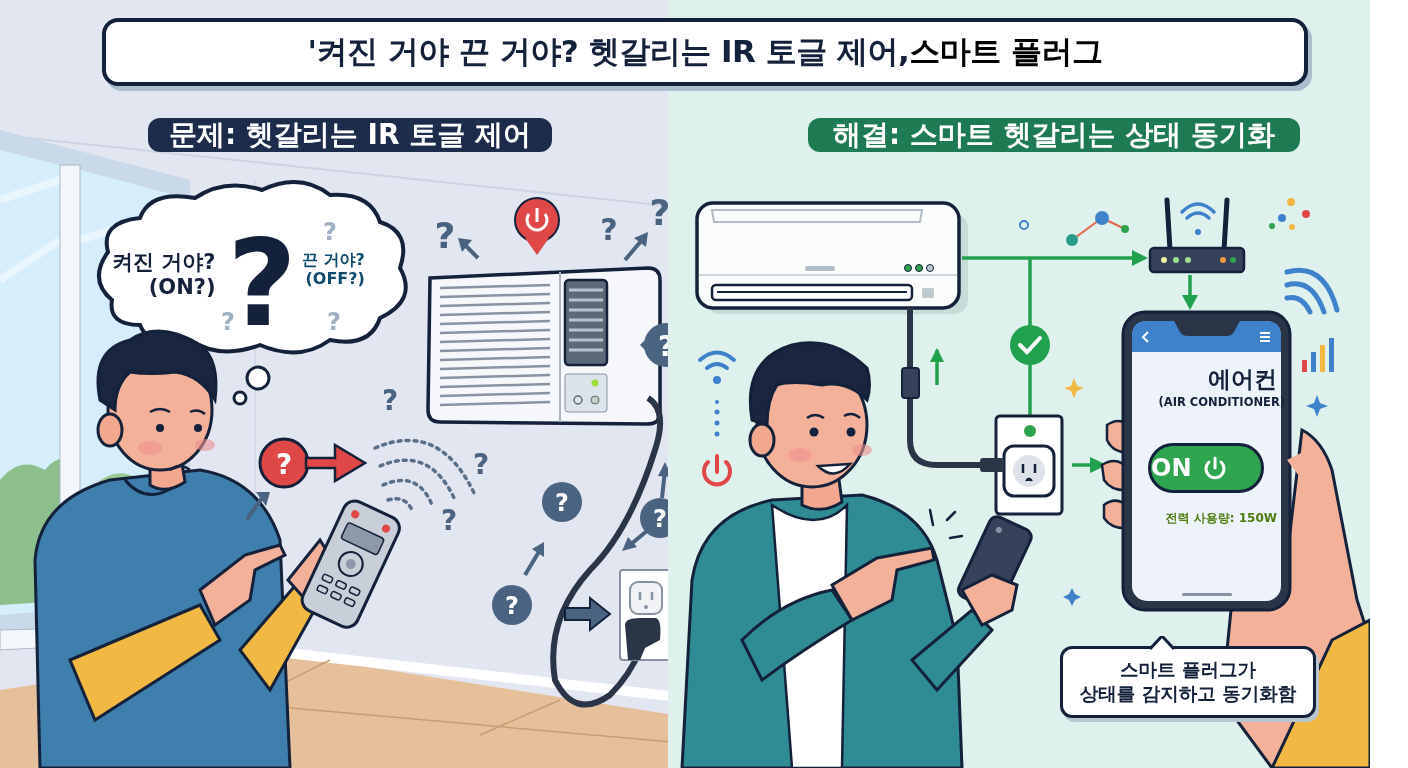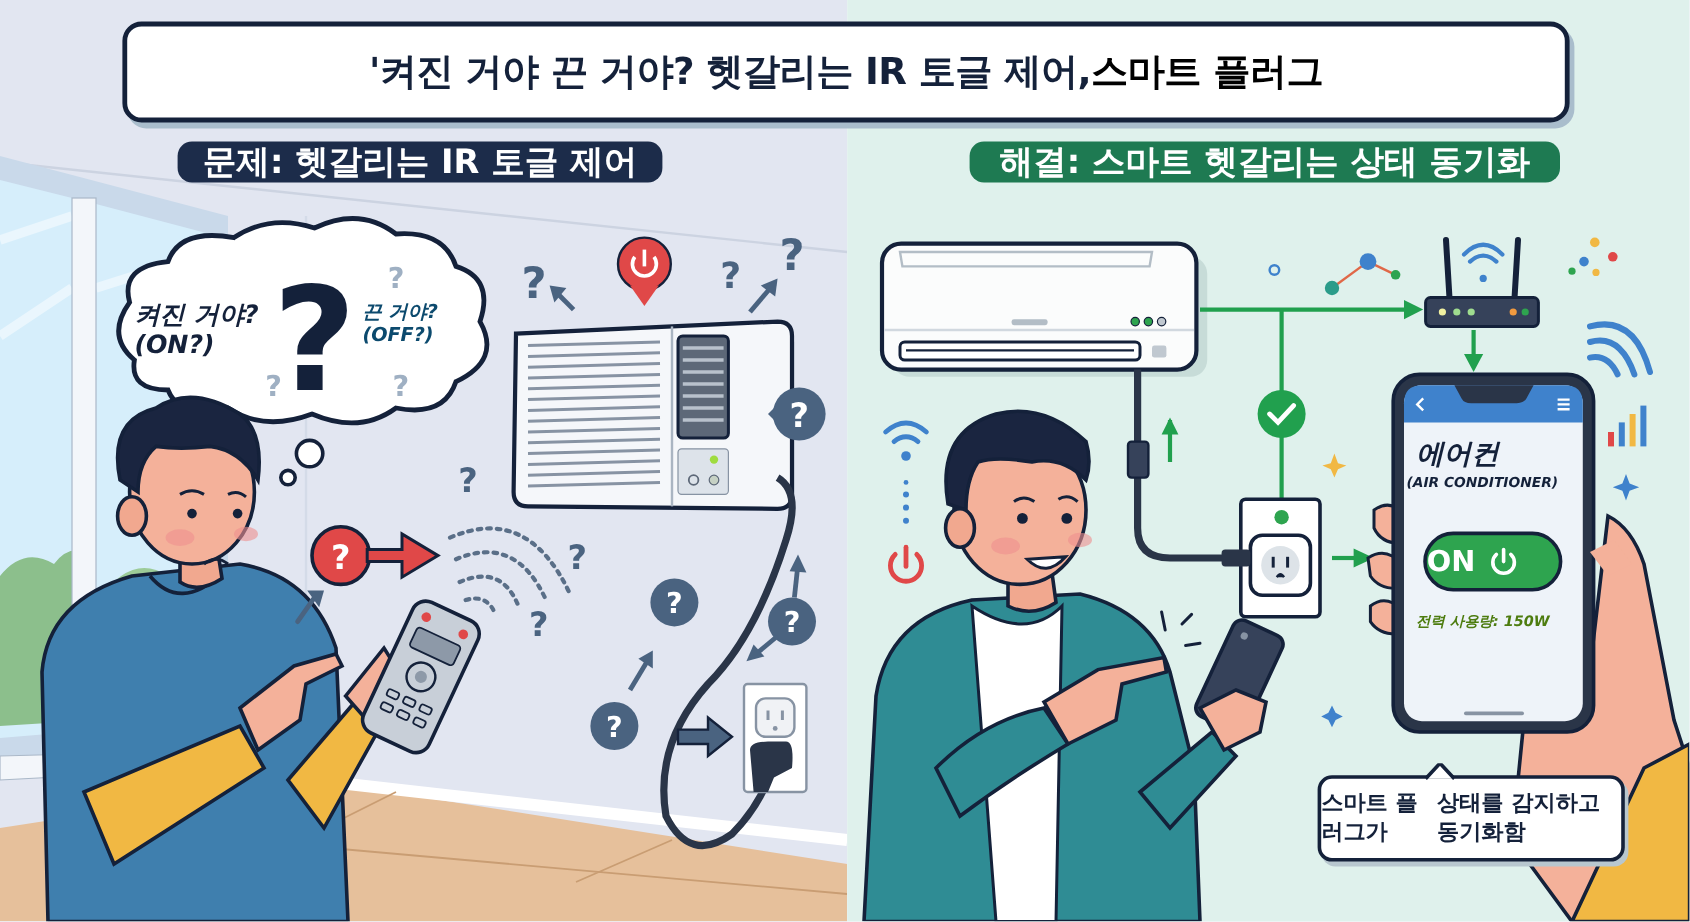--- a/index.html
+++ b/index.html
@@ -1,53 +1,53 @@
 <!DOCTYPE html>
 <html><head>
 <meta charset="utf-8">
 <style>
   * { box-sizing: border-box; margin: 0; padding: 0; }
   html, body { width: 1408px; height: 768px; overflow: hidden; }
   body { position: relative; font-family: "DejaVu Sans", sans-serif; color: #14213a; }
   .panel { position: absolute; top: 0; height: 768px; overflow: hidden; }
   .panel-left { left: 0; width: 706px; background: #e2e6f1; }
-  .panel-right { left: 706px; width: 702px; background: #dff1ec; }
+  .panel-right { left: 668px; width: 702px; background: #dff1ec; }
   svg.scene { position: absolute; left: 0; top: 0; }
   .title-box {
-    position: absolute; left: 102px; top: 18px; width: 1206px; height: 84px;
+    position: absolute; left: 102px; top: 18px; width: 1206px; height: 68px;
     background: #fff; border: 4px solid #14213a; border-radius: 16px;
     box-shadow: 4px 5px 0 #a9bdcc;
     display: flex; align-items: center; justify-content: center;
     font-size: 31px; font-weight: bold; letter-spacing: -0.5px; white-space: nowrap;
   }
   .title-box .accent { color: #000000; }
   .label-pill {
     position: absolute; height: 34px; border-radius: 12px;
     color: #fff; font-size: 28px; font-weight: bold;
     display: flex; align-items: center; justify-content: center; white-space: nowrap;
   }
   .pill-problem { left: 148px; top: 118px; width: 404px; background: #1c2c4a; }
   .pill-solution { left: 808px; top: 118px; width: 492px; background: #1e7a52; }
-  .txt { position: absolute; font-weight: bold; text-align: left; white-space: nowrap; line-height: 1.2; font-style: italic; }
+  .txt { position: absolute; font-weight: bold; text-align: right; white-space: nowrap; line-height: 1.2; }
   .cloud-on { left: 112px; top: 250px; font-size: 21px; color: #14213a; }
   .cloud-off { left: 302px; top: 250px; font-size: 16px; color: #0c4a6e; }
   .phone-name { left: 1180px; top: 366px; width: 135px; font-size: 23px; color: #14213a; }
   .phone-sub { left: 1172px; top: 396px; width: 151px; font-size: 11.5px; color: #14213a; }
   .on-button {
     position: absolute; left: 1186px; top: 443px; width: 116px; height: 50px;
     border-radius: 25px; background: #2ea44f; border: 3px solid #14213a;
     display: flex; align-items: center; justify-content: flex-start; gap: 10px;
     color: #fff; font-weight: bold; font-size: 24px;
   }
   .power-text { left: 1180px; top: 511px; width: 135px; font-size: 12px; color: #4d7c0f; }
   .caption-box {
     position: absolute; left: 1098px; top: 646px; width: 256px; height: 72px;
     background: #fff; border: 3px solid #14213a; border-radius: 12px;
     box-shadow: 3px 4px 0 #b8c7cf;
-    display: flex; flex-direction: row; align-items: center; justify-content: center;
+    display: flex; flex-direction: column; align-items: center; justify-content: center;
     font-size: 18.5px; font-weight: bold; line-height: 1.3;
   }
 </style>
 </head>
 <body>
 
 <div class="panel panel-left">
   <svg class="scene" width="706" height="768" viewBox="0 0 706 768">
 
     <path d="M0 135 L706 210" stroke="#ccd3e1" stroke-width="2" fill="none"></path>

